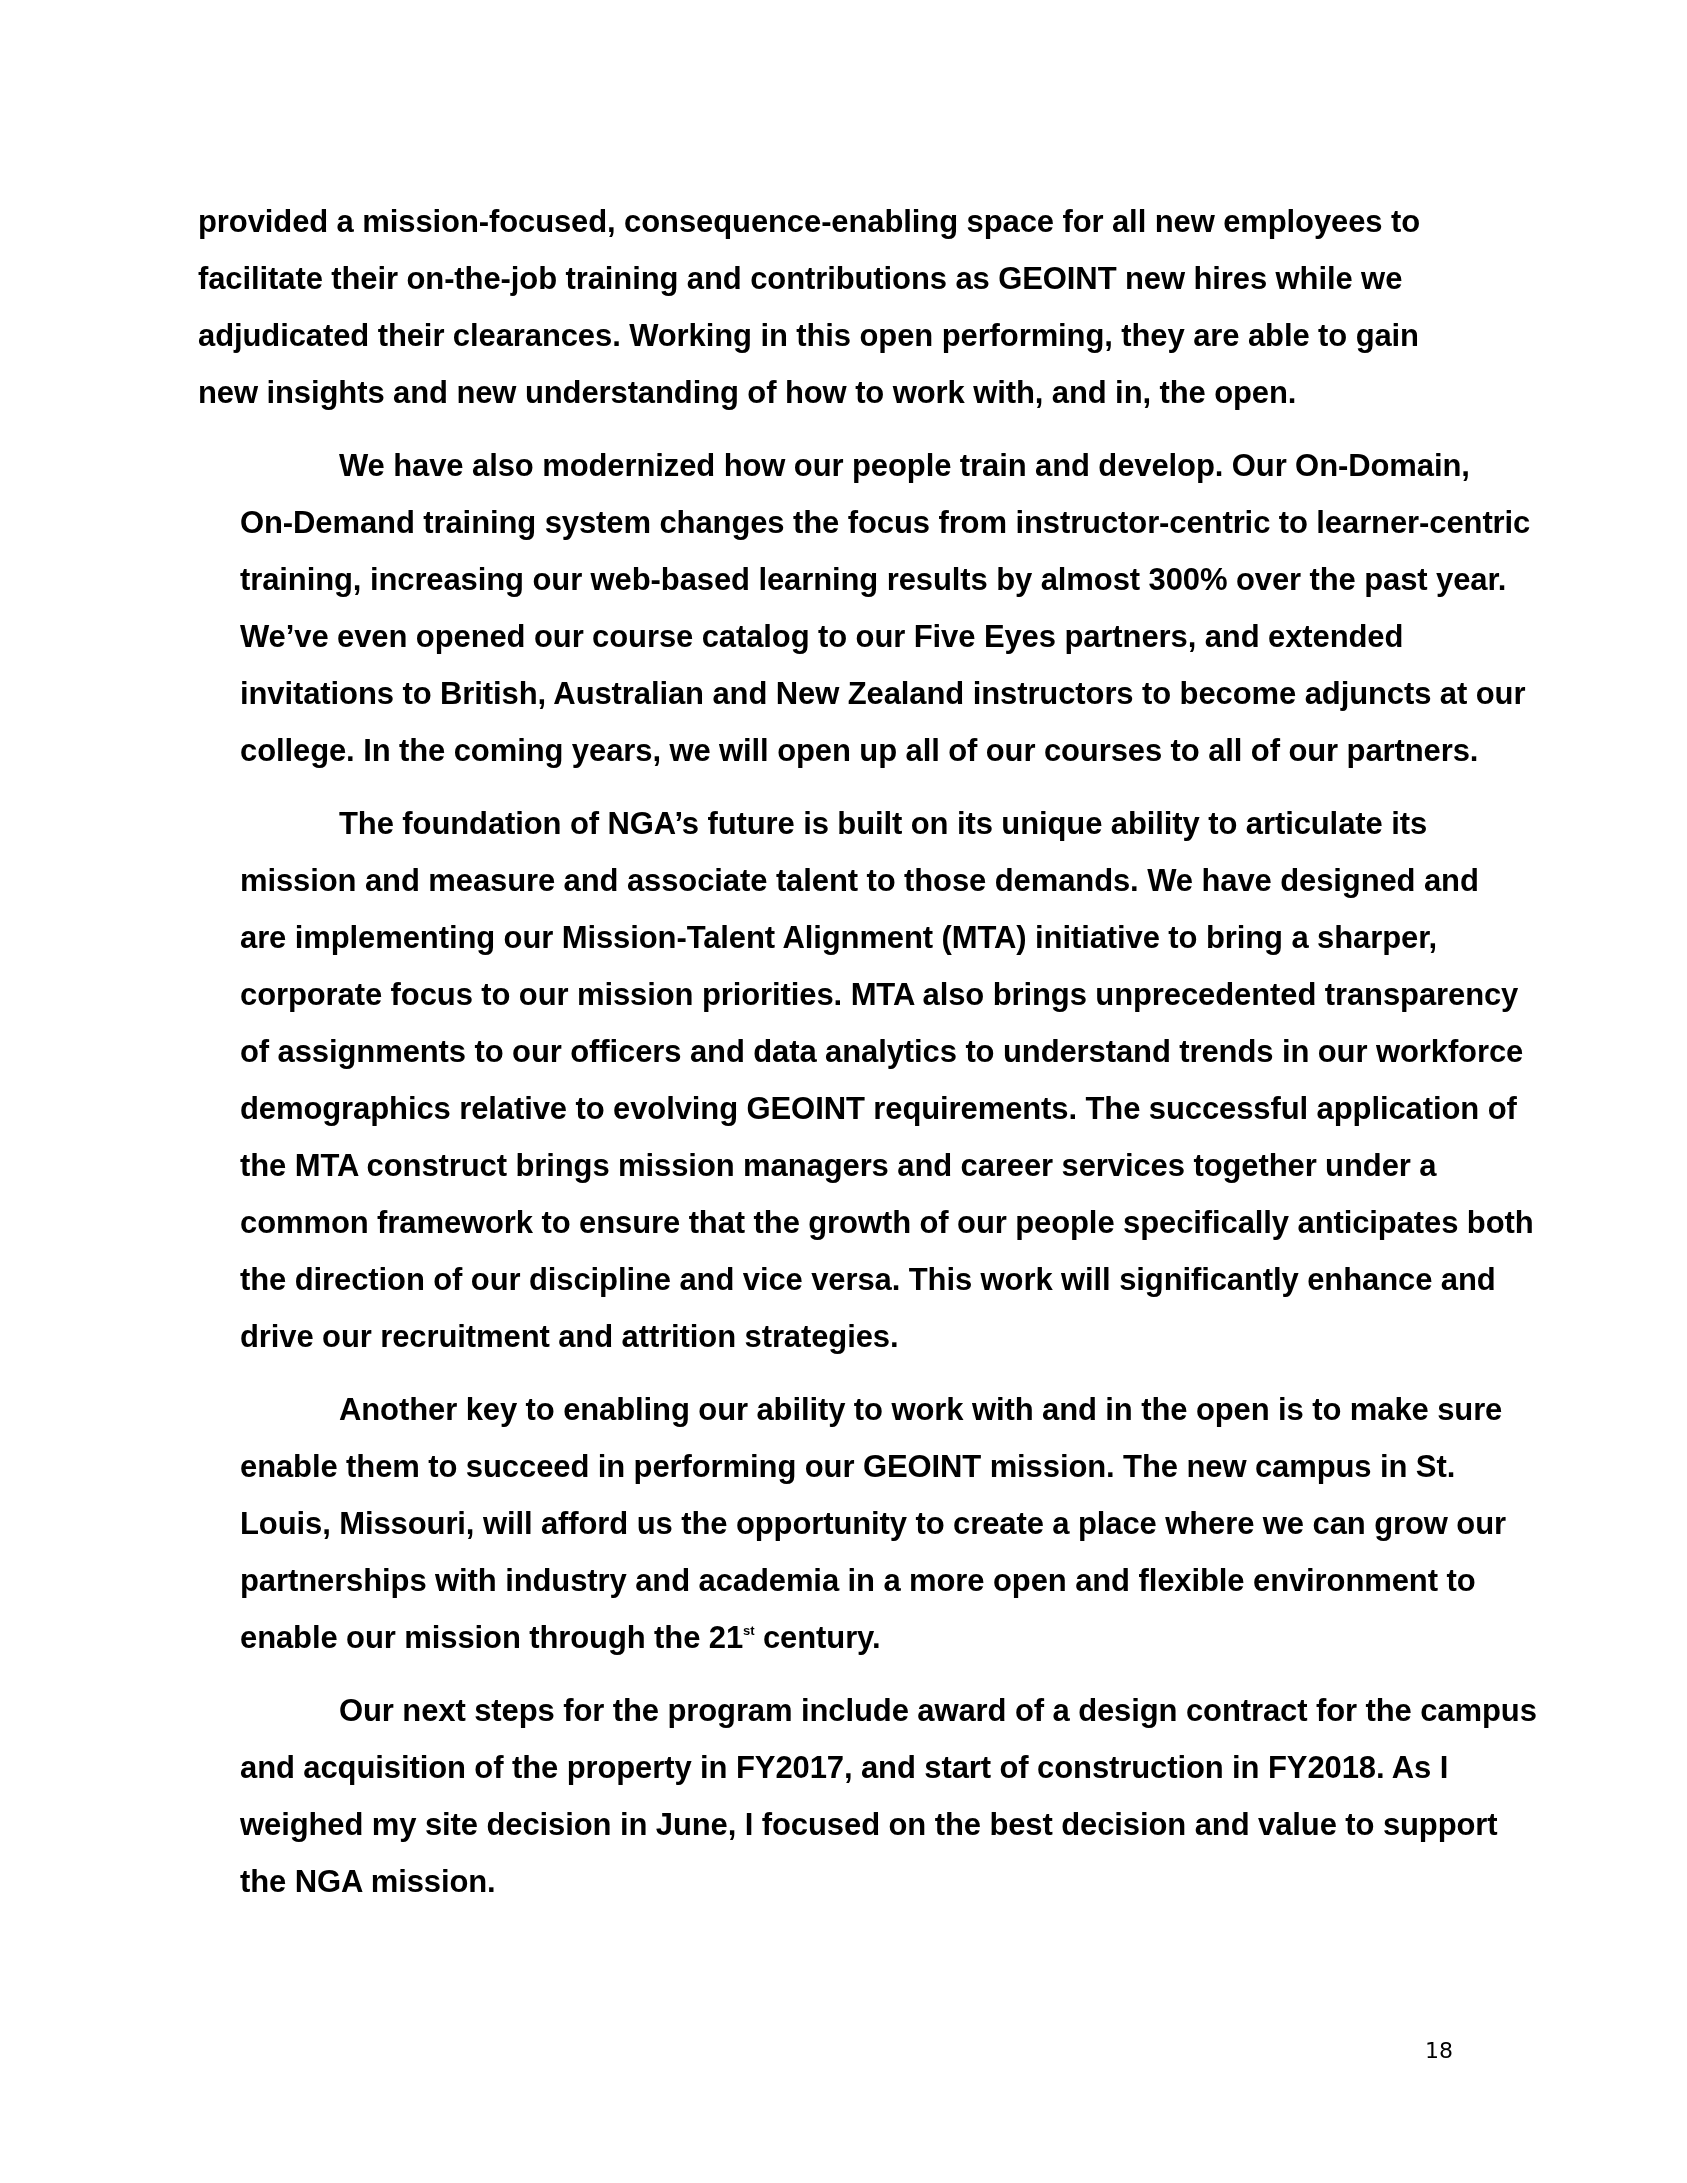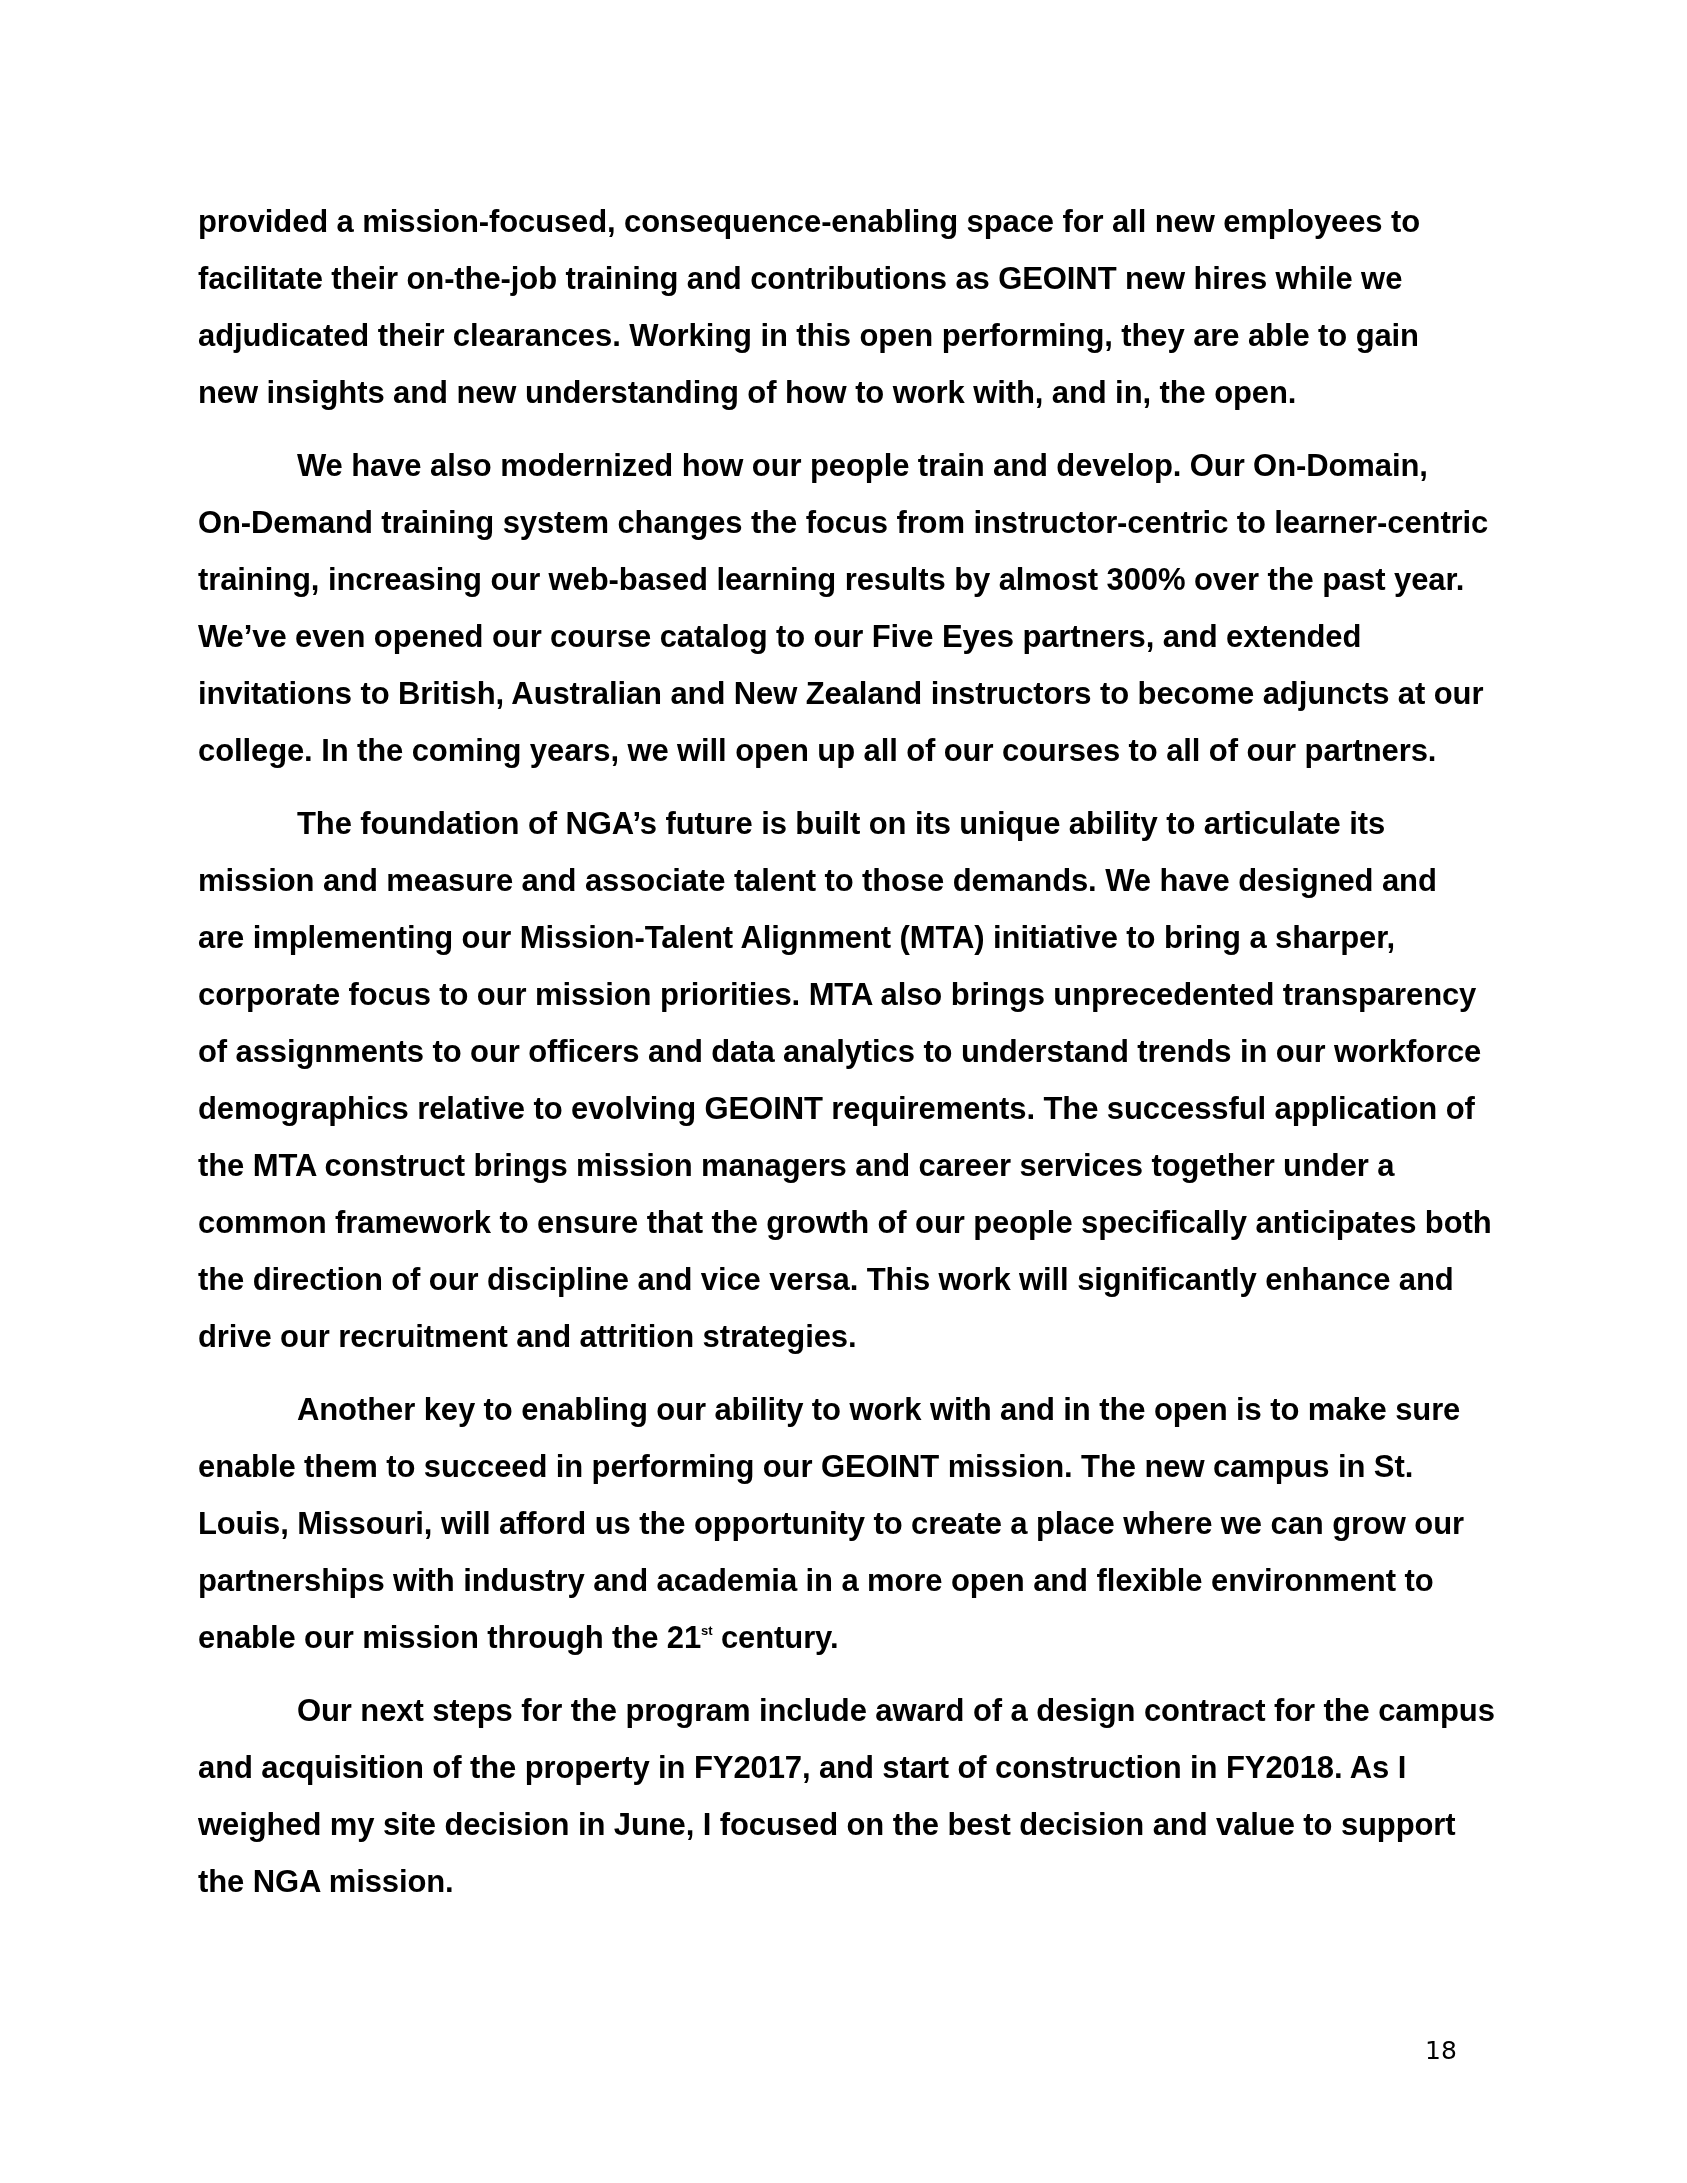--- a/index.html
+++ b/index.html
@@ -23,38 +23,39 @@
   }
   .para {
     font-size: 31px;
     line-height: 57px;
     margin: 0 0 16px 0;
     letter-spacing: -0.1px;
     word-spacing: 0px;
   }
   .para.indent {
     text-indent: 99px;
+    margin-left: 42px;
   }
   .line {
     display: block;
     white-space: nowrap;
     font-weight: bold;
   }
   sup {
     font-size: 13px;
     line-height: 0;
     vertical-align: 13.2px;
     text-align: center;
   }
   .page-number {
     position: absolute;
     left: 1425px;
     top: 2036px;
     font-family: "DejaVu Sans", sans-serif;
-    font-size: 25px;
+    font-size: 22px;
     line-height: 29px;
   }
 </style>
 </head>
 <body>
 
 <div class="page">
 
   <p class="para">
     <span class="line">provided a mission-focused, consequence-enabling space for all new employees to</span>

